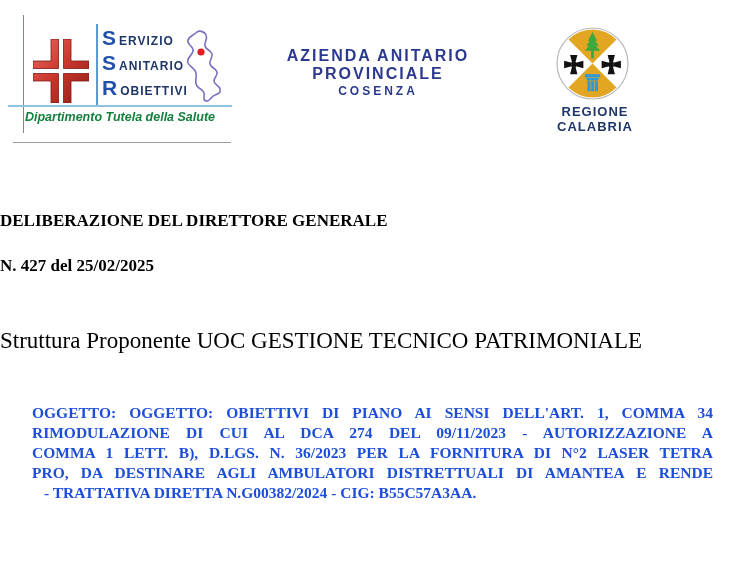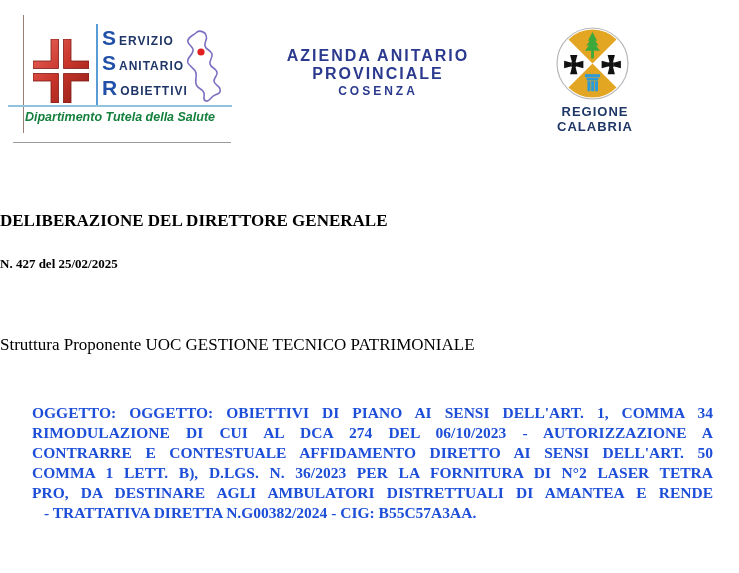--- a/index.html
+++ b/index.html
@@ -65,22 +65,22 @@
     left: 528px; top: 104px; width: 134px;
     text-align: center;
     font-family: "Liberation Sans", sans-serif;
     font-weight: bold; font-size: 13px;
     letter-spacing: 1px; color: #1f3766;
   }
 
   
   .headings { left: 0; width: 696px; text-align: left; color: #000; }
   .doc-title    { top: 211px; font-weight: bold; font-size: 17px; }
-  .doc-number   { top: 256px; font-weight: bold; font-size: 13px; }
-  .doc-struttura{ top: 335px; font-weight: normal; font-size: 17px; }
+  .doc-number   { top: 256px; font-weight: bold; font-size: 17px; }
+  .doc-struttura{ top: 328px; font-weight: normal; font-size: 23px; }
 
   .subject {
     left: 32px; top: 403px; width: 681px;
     font-weight: bold; font-size: 15.5px; line-height: 20px;
     color: #1d4ed8;
   }
   .subject-line {
     text-align: justify;
     text-align-last: justify;
   }
@@ -199,20 +199,19 @@
   <div class="abs rc-label">REGIONE CALABRIA</div>
 
   <div class="abs headings doc-title">DELIBERAZIONE DEL DIRETTORE GENERALE</div>
 
   <div class="abs headings doc-number">N. 427 del 25/02/2025</div>
 
   <div class="abs headings doc-struttura">Struttura Proponente UOC GESTIONE TECNICO PATRIMONIALE</div>
 
   <div class="abs subject">
     <div class="subject-line">OGGETTO: OGGETTO: OBIETTIVI DI PIANO AI SENSI DELL'ART. 1, COMMA 34</div>
-    <div class="subject-line">RIMODULAZIONE DI CUI AL DCA 274 DEL 06/10/2023 - AUTORIZZAZIONE A</div>
-    <div class="subject-line">CONTRARRE E CONTESTUALE AFFIDAMENTO DIRETTO AI SENSI DELL'ART. 50</div>
+    <div class="subject-line">RIMODULAZIONE DI CUI AL DCA 274 DEL 09/11/2023 - AUTORIZZAZIONE A</div>
     <div class="subject-line">COMMA 1 LETT. B), D.LGS. N. 36/2023 PER LA FORNITURA DI N°2 LASER TETRA</div>
     <div class="subject-line">PRO, DA DESTINARE AGLI AMBULATORI DISTRETTUALI DI AMANTEA E RENDE</div>
     <div class="subject-line last">- TRATTATIVA DIRETTA N.G00382/2024 - CIG: B55C57A3AA.</div>
   </div>
 
 </div>
 
 </body></html>

